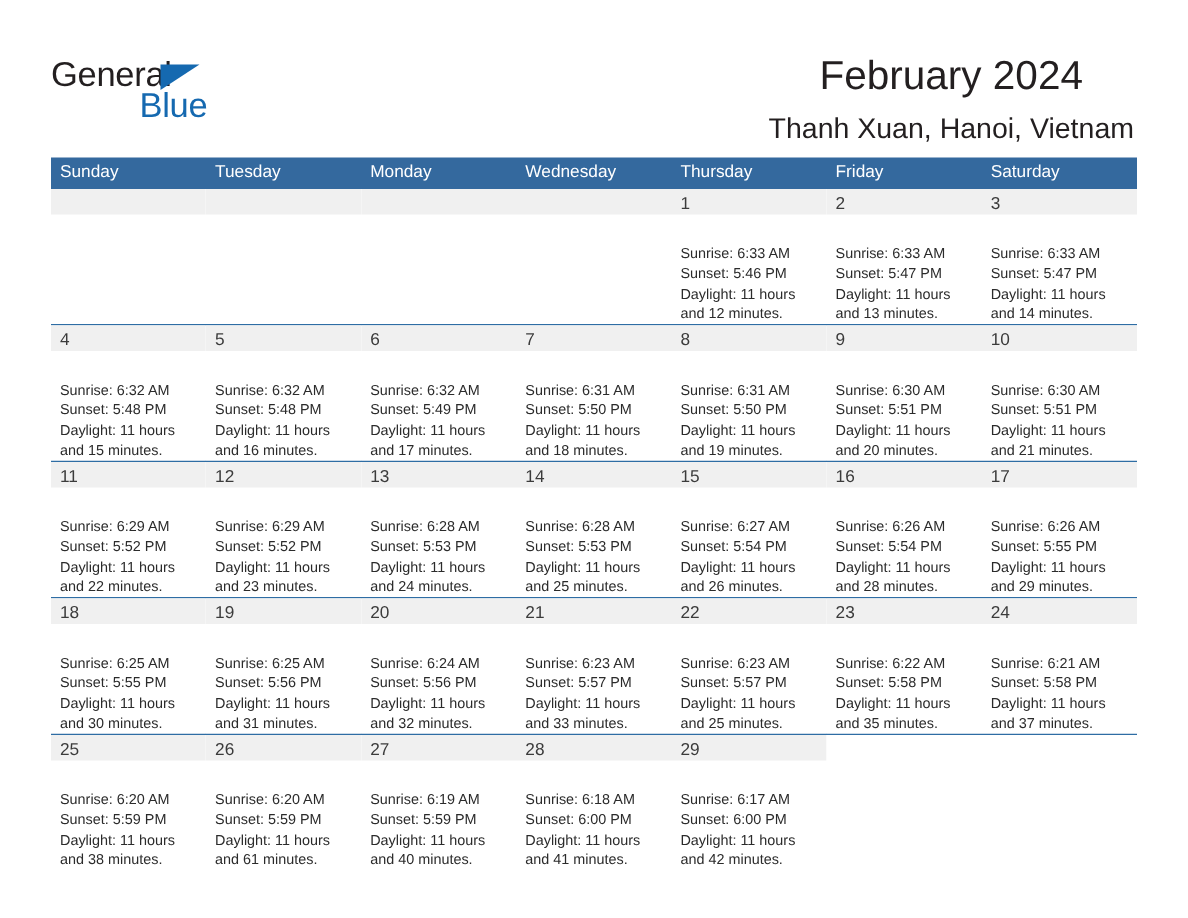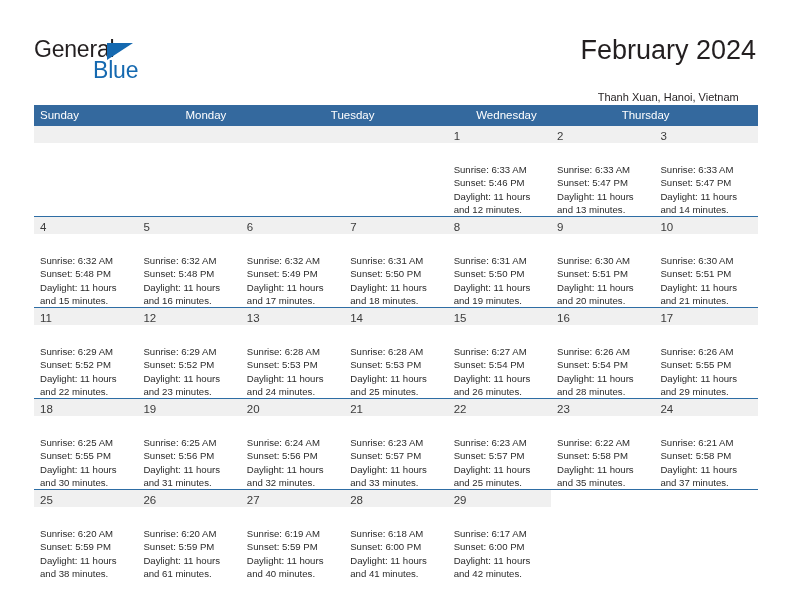--- a/index.html
+++ b/index.html
@@ -71,39 +71,38 @@
     top: 34px;
     text-align: center;
   }
   .cal-title {
     font-size: 27px;
     color: #231f20;
     line-height: 32px;
     white-space: nowrap;
   }
   .cal-subtitle {
-    margin-top: 22px;
-    font-size: 11px;
+    margin-top: 12px;
+    font-size: 19px;
     color: #231f20;
     line-height: 18px;
     white-space: nowrap;
   }
 
   
   .grid {
     position: absolute;
     left: 34px;
     top: 105px;
     width: 724px;
   }
   .weekday-row {
     display: flex;
     background: #34699e;
     height: 21px;
-    gap: 42px;
   }
   .weekday {
     flex: 0 0 103.42px;
     width: 103.42px;
     box-sizing: border-box;
     padding-left: 6px;
     color: #ffffff;
     font-size: 11.5px;
     line-height: 21px;
     white-space: nowrap;
@@ -165,22 +164,22 @@
     <div class="title-block">
       <div class="cal-title">February 2024</div>
       <div class="cal-subtitle">Thanh Xuan, Hanoi, Vietnam</div>
     </div>
 
   </div>
 
   <div class="grid">
     <div class="weekday-row">
         <div class="weekday">Sunday</div>
+        <div class="weekday">Tuesday</div>
         <div class="weekday">Monday</div>
-        <div class="weekday">Tuesday</div>
         <div class="weekday">Wednesday</div>
         <div class="weekday">Thursday</div>
         <div class="weekday">Friday</div>
         <div class="weekday">Saturday</div>
       </div>
     <div id="weeks-container">
         <div class="week-row first">
           <div class="day-cell empty">
             <div class="date-band"><span class="date-num"></span></div>
           </div>

